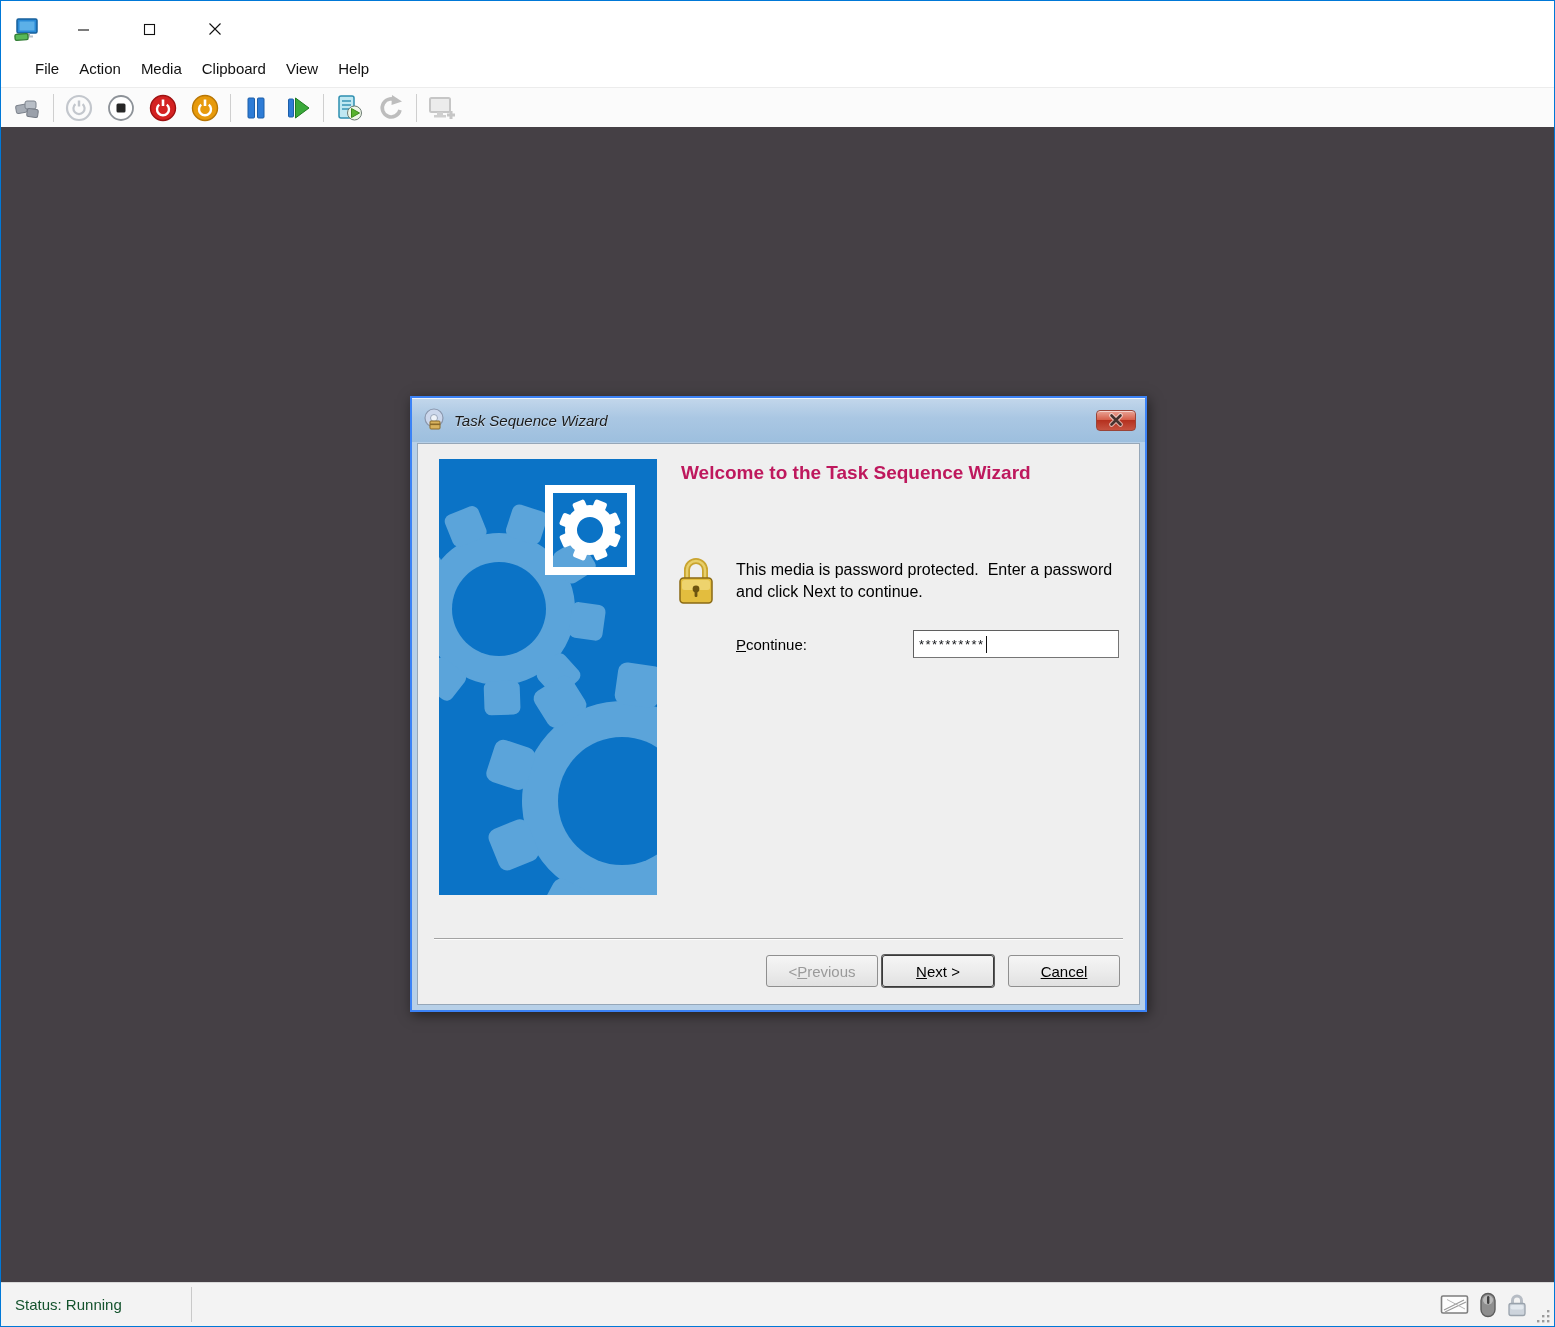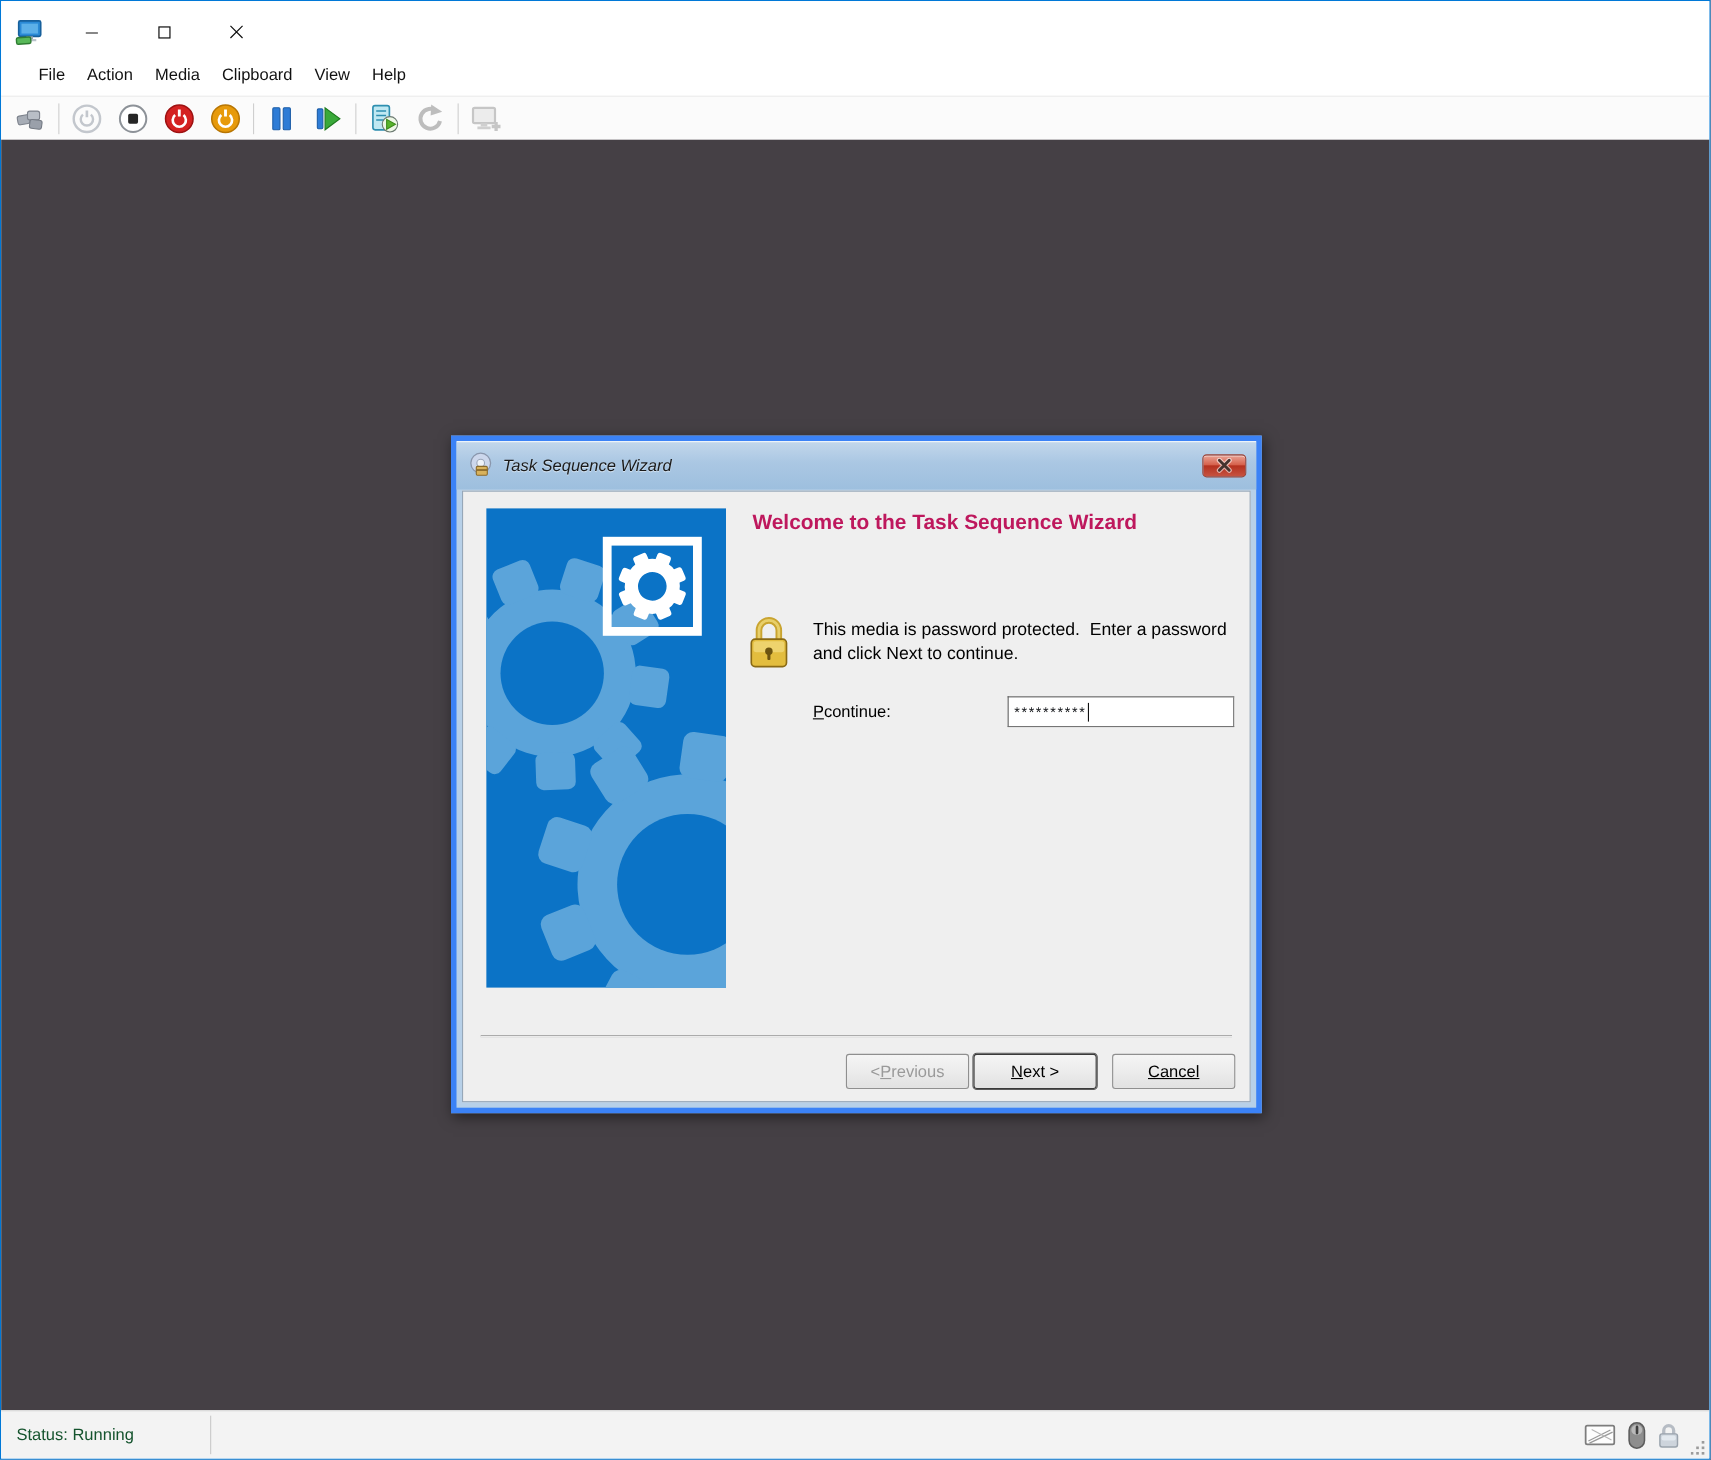--- a/index.html
+++ b/index.html
@@ -19,21 +19,21 @@
   .menuitem{ font-size:15px; color:#111; padding:3px 10px; }
   
   .toolbar{ height:40px; display:flex; align-items:center; padding-left:6px; background:#fbfbfb; border-top:1px solid #ececec; }
   .tbtn{ width:42px; height:34px; display:flex; align-items:center; justify-content:center; }
   .tsep{ width:1px; height:28px; background:#cfcfcf; margin:0 4px; }
   
   .vmarea{ position:relative; height:1155px; background:#454045; overflow:hidden; }
   
   .dialog{
     position:absolute; left:409px; top:269px; width:737px; height:616px;
-    background:#b7d0e8; border:5px solid #3b82f6;
+    background:#b7d0e8; border:2px solid #3b82f6;
     box-shadow:2px 3px 12px rgba(0,0,0,.5);
   }
   .dlg-titlebar{
     height:44px; display:flex; align-items:center; padding:0 9px 0 10px;
     background:linear-gradient(180deg,#c3d7eb 0%,#aac7e3 45%,#9dbfde 100%);
     box-shadow:inset 0 1px 0 rgba(255,255,255,.7);
   }
   .dlg-icon{ width:24px; height:24px; flex:0 0 auto; }
   .dlg-title{ flex:1 1 auto; margin-left:8px; font-size:15px; font-style:italic; color:#1a1a1a;
     text-shadow:0 1px 1px rgba(255,255,255,.6); white-space:nowrap; }

